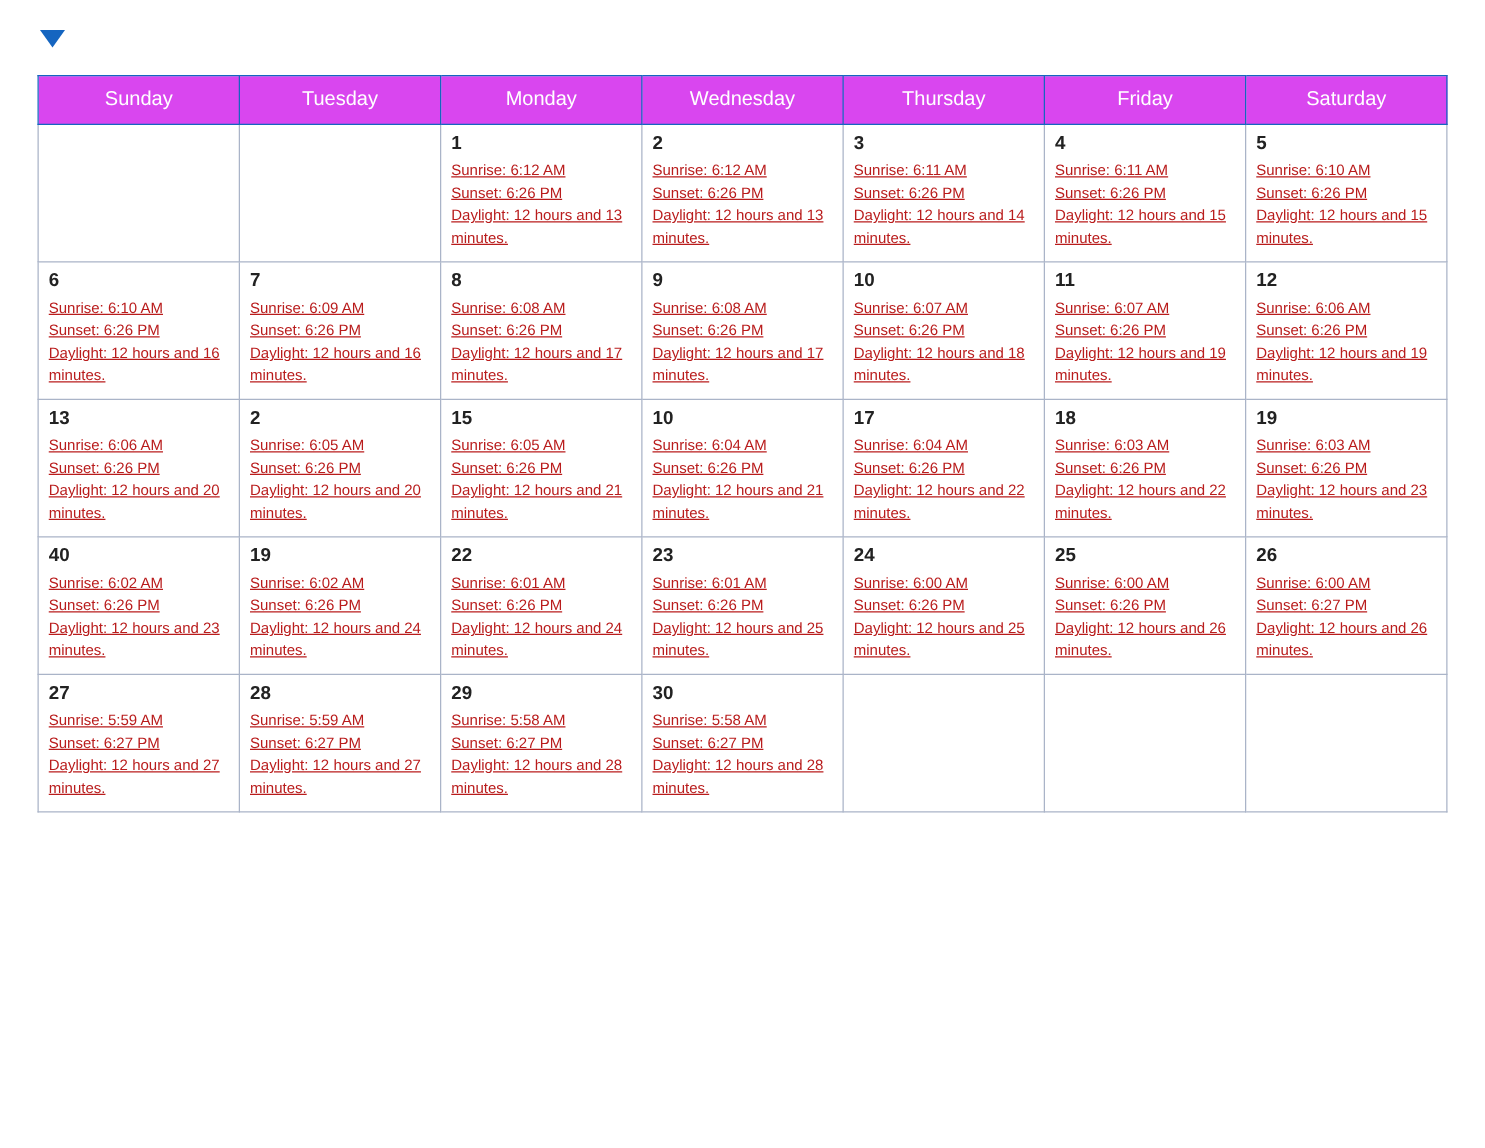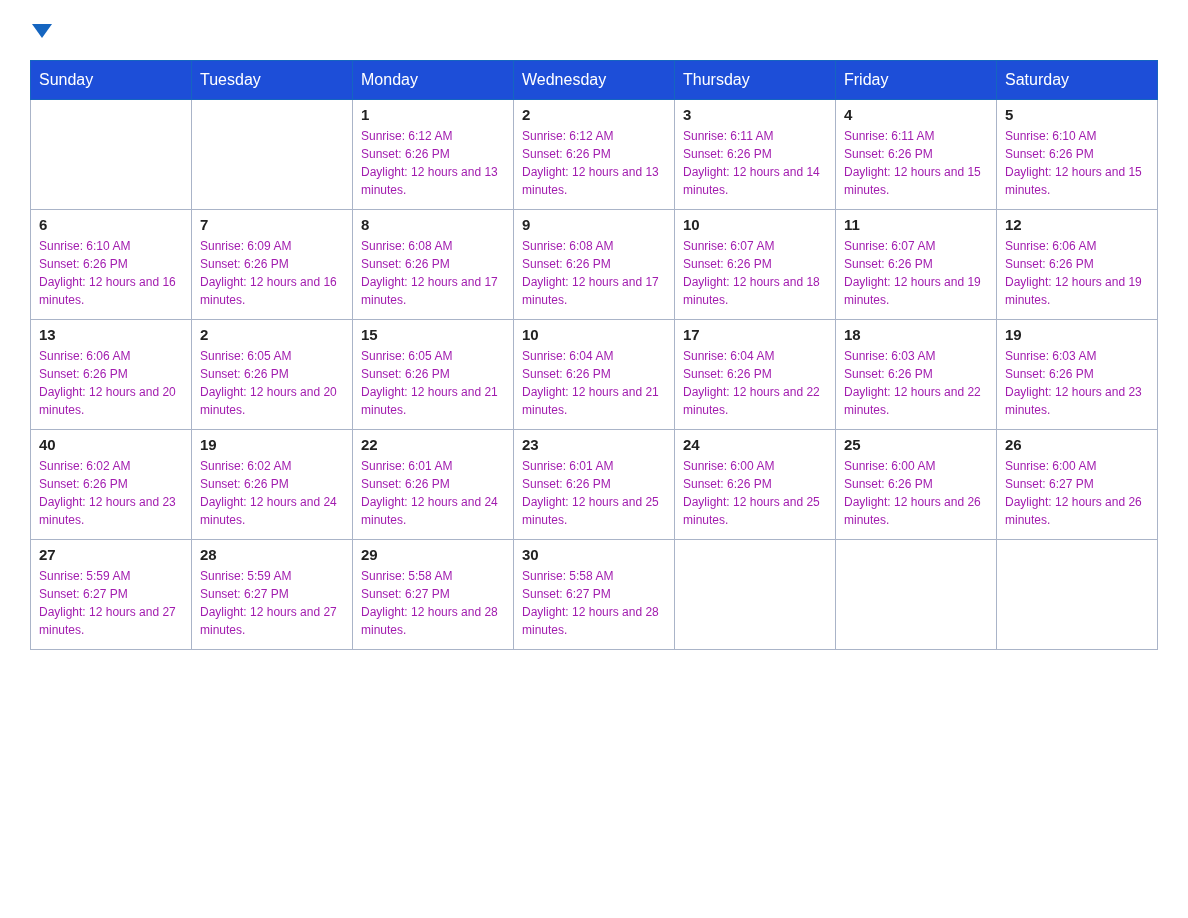--- a/index.html
+++ b/index.html
@@ -44,46 +44,47 @@
       font-size: 20px;
       color: #333;
       margin-top: 4px;
     }
     .calendar {
       width: 100%;
       border-collapse: collapse;
       border: 1px solid #1565c0;
     }
     .calendar th {
-      background-color: #1d4ed8;
+      background-color: #d946ef;
       color: #ffffff;
       font-size: 16px;
       font-weight: normal;
       padding: 10px 8px;
-      text-align: left;
+      text-align: center;
       border: 1px solid #1565c0;
     }
     .calendar td {
       border: 1px solid #aab4c8;
       vertical-align: top;
       padding: 6px 8px;
       width: 14.28%;
       min-height: 100px;
       height: 110px;
     }
     .day-number {
       font-size: 15px;
       font-weight: bold;
       color: #222;
       margin-bottom: 4px;
     }
     .day-info {
       font-size: 12px;
-      color: #a21caf;
+      color: #b91c1c;
       line-height: 1.5;
+      text-decoration: underline;
     }
     .empty-cell {
       background: #ffffff;
     }
     tr td {
       border-top: 2px solid #1565c0;
     }
     tr td:not(:first-child) {
       border-left: 1px solid #aab4c8;
     }

